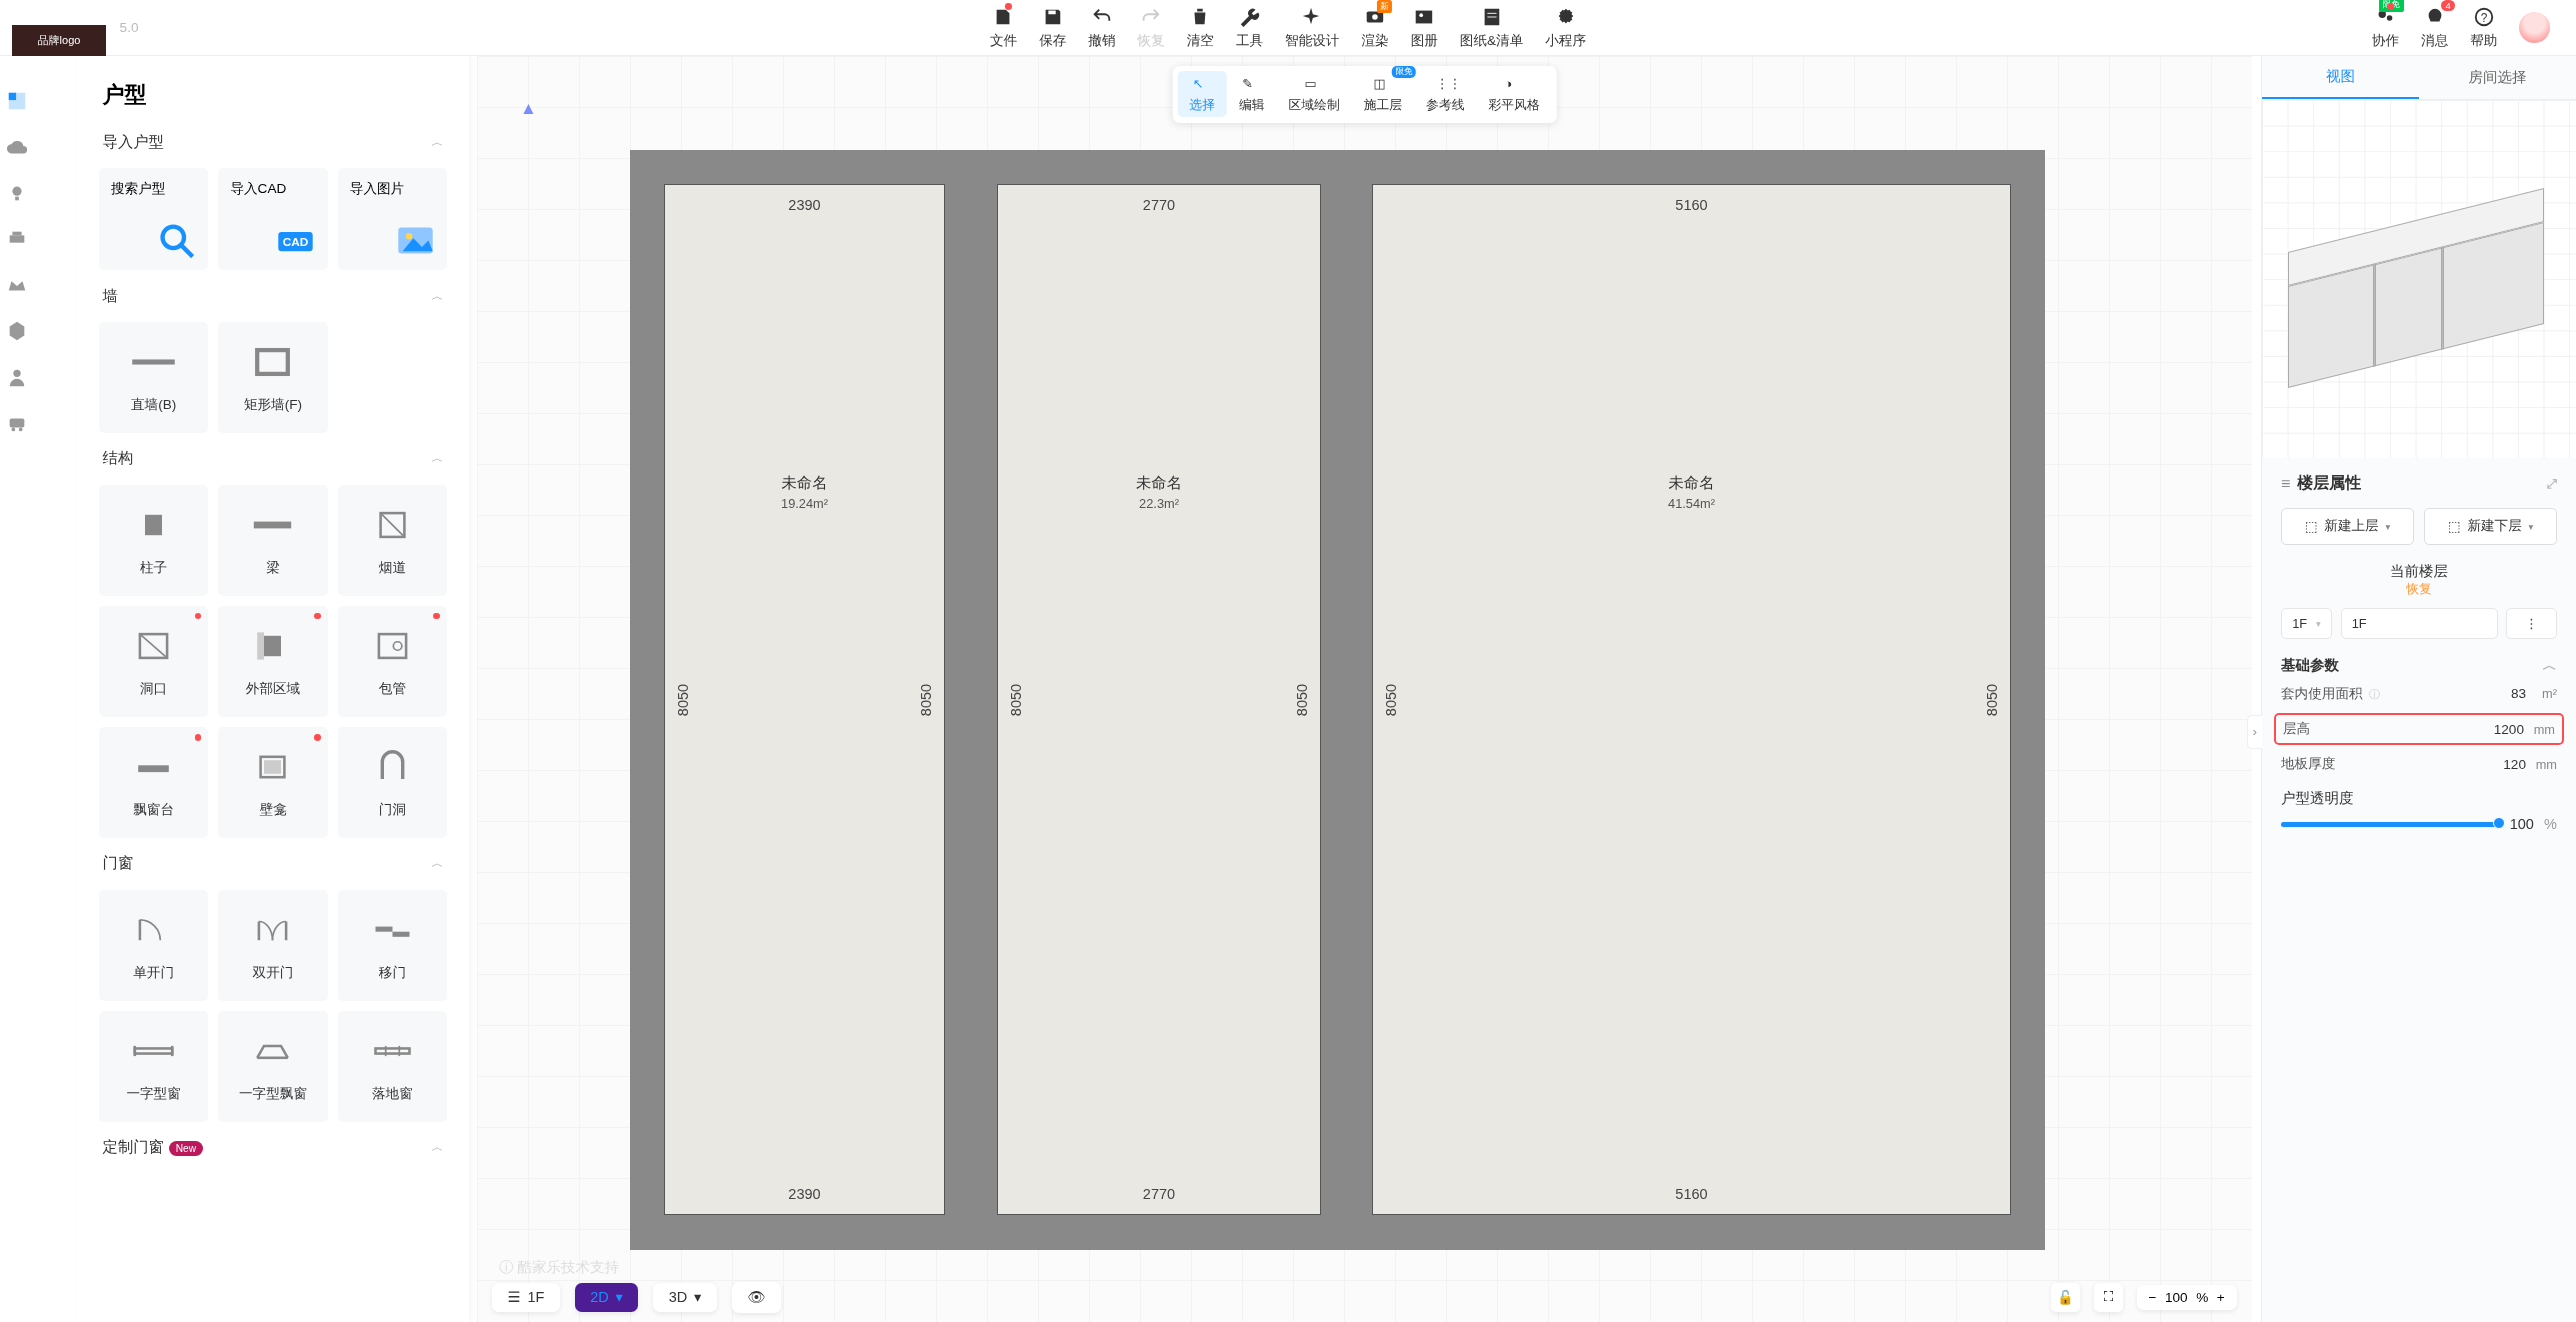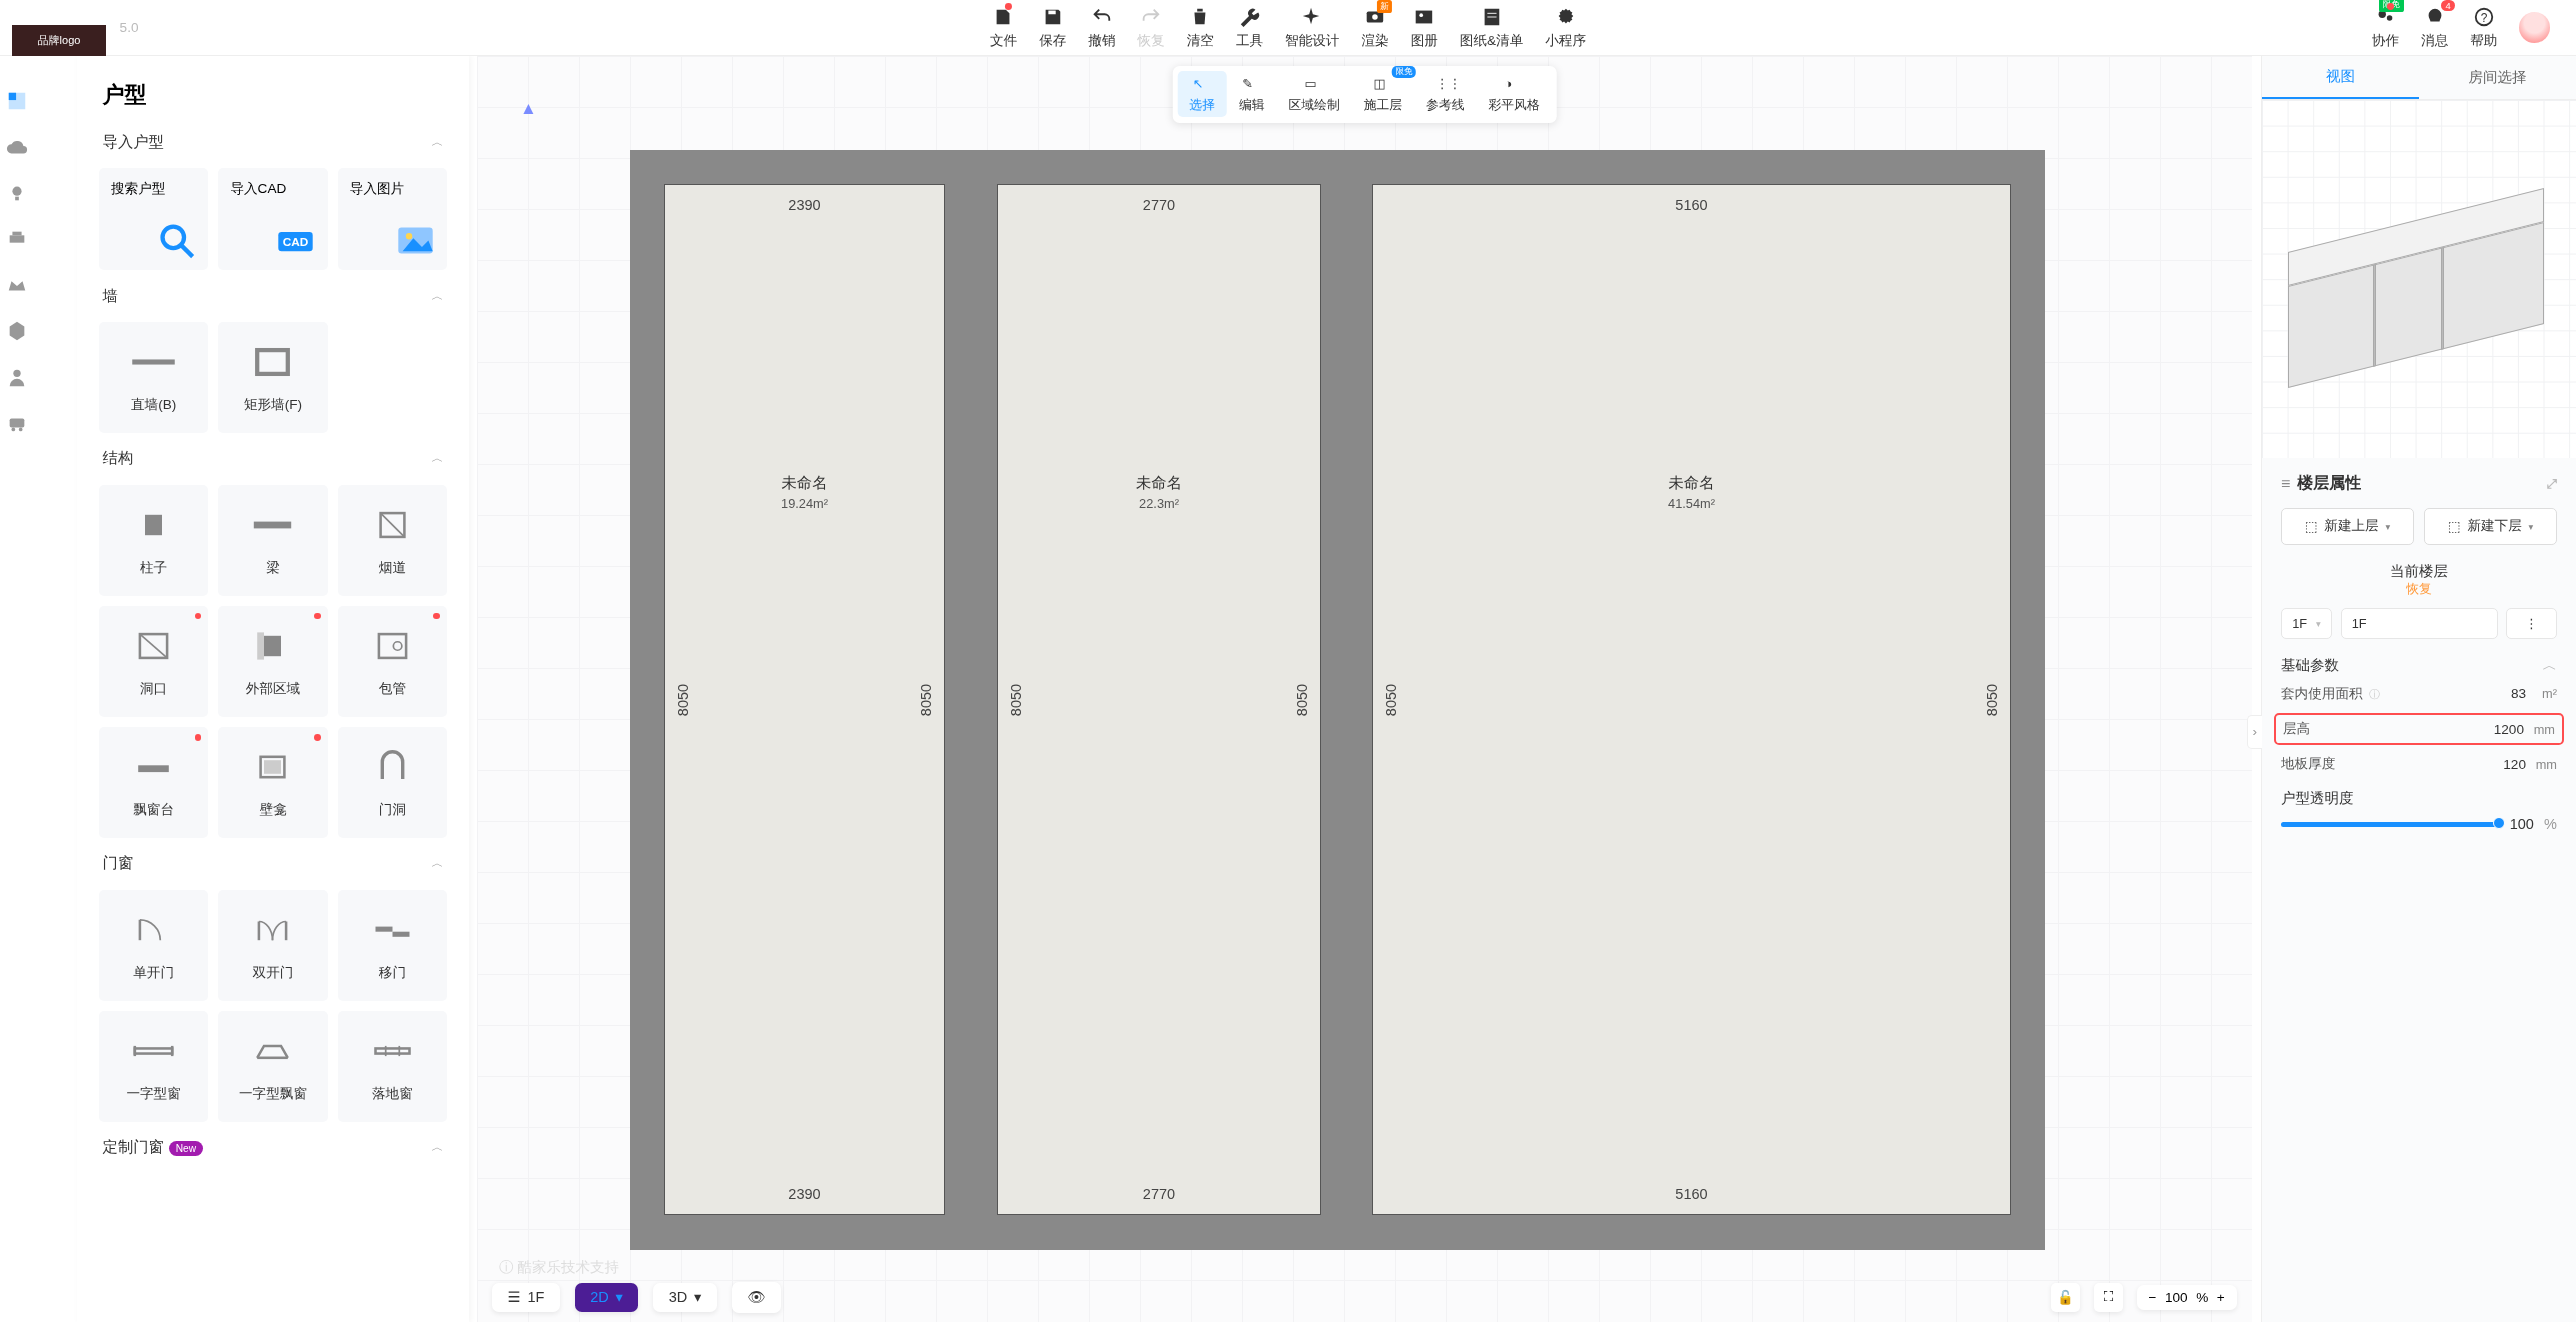--- a/index.html
+++ b/index.html
@@ -33,21 +33,21 @@
 .panel-title { font-size:22px; font-weight:600; padding:24px 25.6px 15.3px;}
 .section-hdr { display:flex; justify-content:space-between; align-items:center; padding:6.8px 25.6px; font-size:15.3px; color:#333;}
 .section-hdr .chev { color:#999; font-size:12px;}
 .grid3 { display:grid; grid-template-columns: repeat(3, 1fr); gap:10.2px; padding:8.5px 22px;}
 .tool-card { background:#f7f8fa; border-radius:5.1px; height:111px; display:flex; flex-direction:column; align-items:center; justify-content:center; font-size:13.6px; color:#333; cursor:pointer; position:relative;}
 .tool-card .card-icon { width:51px; height:43px; margin-bottom:12px; display:flex; align-items:center; justify-content:center;}
 .import-row { display:grid; grid-template-columns:repeat(3,1fr); gap:10.2px; padding:8.5px 22px;}
 .import-card { background:#f7f8fa; border-radius:5.1px; height:102px; display:flex; flex-direction:column; align-items:flex-start; padding:12px 12px 8.5px; font-size:13.6px; cursor:pointer; position:relative;}
 .import-card .ic { position:absolute; bottom:8.5px; right:10.2px; width:43px;height:43px;}
 .tool-card .dot-new { position:absolute; top:6.8px; right:6.8px; width:6.8px;height:6.8px; background:#ff4d4f; border-radius:50%;}
-.new-badge { display:inline-block; background:#a21caf; color:#fff; font-size:10.2px; padding:1.7px 6.8px; border-radius:8.5px; margin-left:5.1px;}
+.new-badge { display:inline-block; background:#be185d; color:#fff; font-size:10.2px; padding:1.7px 6.8px; border-radius:8.5px; margin-left:5.1px;}
 
 
 .canvas { position:absolute; left:477px; right:324px; top:56px; bottom:0; background:#fbfbfc;
   background-image: linear-gradient(#f2f2f4 0.9px, transparent 0.9px), linear-gradient(90deg, #f2f2f4 0.9px, transparent 0.9px);
   background-size: 51px 51px;}
 .axis-arrow { position:absolute; left:43px; top:43px; color:#7a8cff;}
 .axis-arrow:after{content:"▲"; font-size:17px;}
 .floorplan { position:absolute; left:153px; top:94px; width:1415px; height:1100px; }
 .outer-wall { position:absolute; inset:0; background:#898989;}
 .room { position:absolute; background:#e9e8e3; border:1.7px solid #555;}
@@ -89,21 +89,21 @@
 .prop-title { font-size:16px; font-weight:600; display:flex; align-items:center; gap:6.8px; margin-bottom:13.6px;}
 .prop-title:before{content:"≡"; color:#888;}
 .prop-title .expand{margin-left:auto;color:#bbb;font-size:12.8px;}
 .btn-row { display:flex; gap:10.2px; margin-bottom:17px;}
 .btn-outline { flex:1; border:0.9px solid #ddd; border-radius:5.1px; padding:8.5px 6.8px; display:flex; align-items:center; justify-content:center; gap:6.8px; font-size:13.6px; cursor:pointer; background:#fff;}
 .btn-outline:after{content:"▾"; font-size:9.4px; color:#888;}
 .label-row { display:flex; justify-content:space-between; align-items:center; margin:10.2px 0;flex-direction:column;}
 .floor-select { display:flex; gap:8.5px;}
 .sel { border:0.9px solid #e6e6e6; border-radius:5.1px; padding:6.8px 10.2px; font-size:12.8px; background:#fff; display:flex; align-items:center; min-width:51px;}
 .sel.wide{flex:1;}
-.prop-section-title { font-weight:400; margin:17px 0 10.2px; display:flex; justify-content:space-between;}
+.prop-section-title { font-weight:700; margin:17px 0 10.2px; display:flex; justify-content:space-between;}
 .prop-row { display:flex; align-items:center; margin:10.2px 0; font-size:13.6px;}
 .prop-row .k { flex:1; color:#555;}
 .prop-row .k .info{color:#ccc; font-size:11px; margin-left:3.4px;}
 .prop-row .v { width:60px; text-align:right; color:#333;}
 .prop-row .u { width:31px; text-align:right; color:#888; font-size:12.8px;}
 .prop-row.highlight { border:2.6px solid #ff4d4f; border-radius:5.1px; padding:5.1px 6.8px; margin:6.8px -6.8px;}
 .slider-wrap {display:flex; align-items:center; gap:10.2px;}
 .slider { flex:1; height:5.1px; background:#cfe6ff; border-radius:2.6px; position:relative;}
 .slider .fill{position:absolute; left:0; top:0; bottom:0; width:100%; background:#1890ff; border-radius:2.6px;}
 .slider .thumb{position:absolute; right:-5.1px; top:-4.3px; width:12px;height:12px;border-radius:50%;background:#1890ff;border:1.7px solid #fff;}

